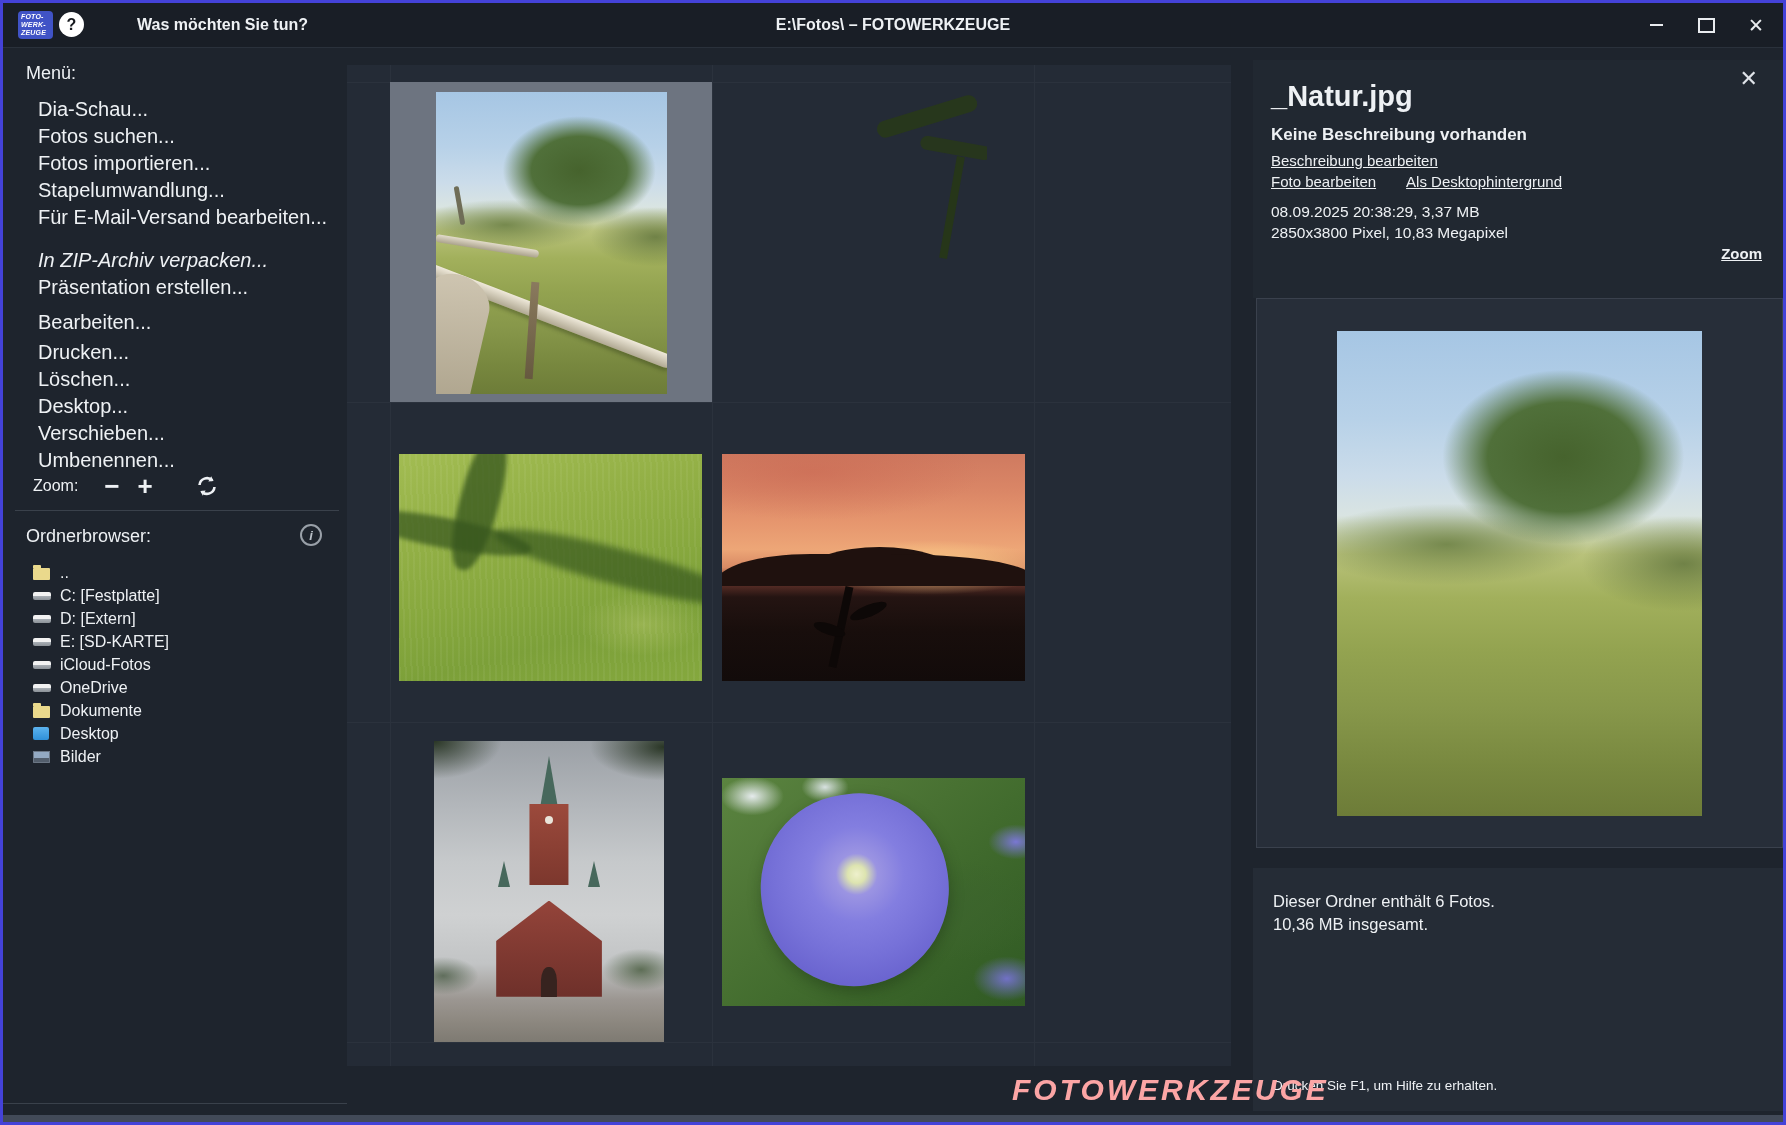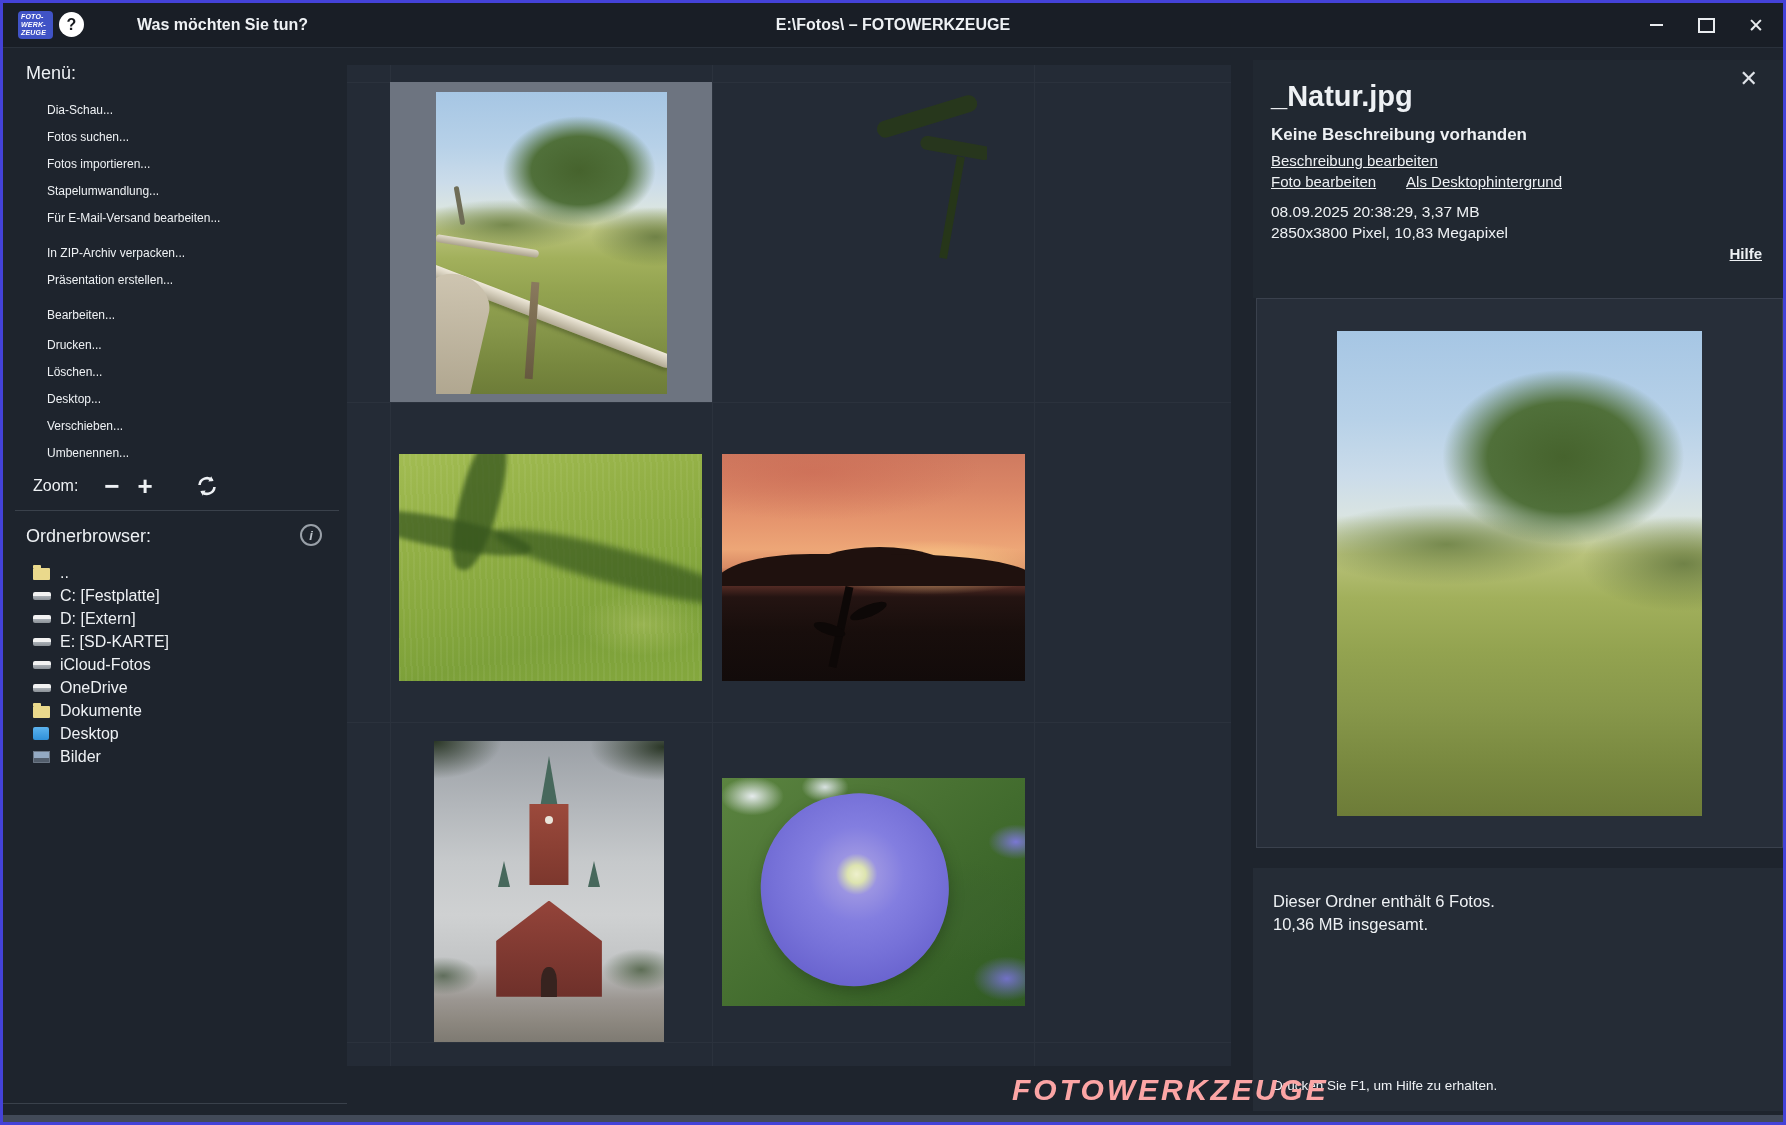--- a/index.html
+++ b/index.html
@@ -22,22 +22,22 @@
     justify-content:center;font-size:16px;font-weight:bold;pointer-events:none;}
   .tb-controls{position:absolute;right:14px;top:0;height:44px;display:flex;align-items:center;gap:24px;}
   .ctl{width:26px;height:26px;display:flex;align-items:center;justify-content:center;cursor:pointer;}
   .ctl-min i{display:block;width:13px;height:0;border-bottom:2px solid #e9ecef;}
   .ctl-max i{display:block;width:13px;height:11px;border:2px solid #e9ecef;}
   .ctl-close{font-size:19px;color:#e9ecef;font-weight:normal;}
   
   .sidebar{position:absolute;left:0;top:45px;width:344px;bottom:0;}
   .menu-header{position:absolute;left:23px;top:15px;font-size:18px;}
   .menu-list{position:absolute;left:0;right:6px;top:48px;}
-  .menu-item{height:27px;display:flex;align-items:center;padding-left:44px;font-size:12px;cursor:pointer;}
-  .gap4{margin-top:8px;} .gap3{margin-top:3px;} .gap8{margin-top:8px;}
+  .menu-item{height:27px;display:flex;align-items:center;padding-left:35px;font-size:20px;cursor:pointer;}
+  .gap4{margin-top:16px;font-style:italic;} .gap3{margin-top:3px;} .gap8{margin-top:8px;}
   .zoom-row{position:absolute;left:30px;top:423px;height:30px;display:flex;align-items:center;font-size:16px;}
   .zoom-btn{font-size:26px;font-weight:bold;line-height:20px;cursor:pointer;color:#eef1f4;}
   .zoom-minus{margin-left:26px;} .zoom-plus{margin-left:18px;}
   .sync-btn{margin-left:42px;cursor:pointer;display:flex;align-items:center;}
   .sidebar-divider{position:absolute;left:12px;right:8px;top:462px;border-top:1px solid #3a414b;}
   .folders-header{position:absolute;left:23px;top:478px;font-size:18px;}
   .info-btn{position:absolute;left:297px;top:476px;width:22px;height:22px;border-radius:50%;
     border:2px solid #99a0a8;color:#b9c0c8;display:flex;align-items:center;justify-content:center;
     font-size:13px;font-weight:bold;font-style:italic;cursor:pointer;box-sizing:border-box;}
   .folder-list{position:absolute;left:30px;top:513px;right:6px;}
@@ -345,21 +345,21 @@
     <div class="d-nodesc">Keine Beschreibung vorhanden</div>
     <div class="d-editdesc">Beschreibung bearbeiten</div>
     <div class="d-linkrow">
       <span>Foto bearbeiten</span>
       <span>Als Desktophintergrund</span>
     </div>
     <div class="d-meta">
       <div>08.09.2025 20:38:29, 3,37 MB</div>
       <div>2850x3800 Pixel, 10,83 Megapixel</div>
     </div>
-    <div class="d-mehr">Hilfe</div>
+    <div class="d-mehr">Zoom</div>
   </div>
 
   <div class="preview-section">
     <div class="preview-photo ph-fence">
       <i class="el-deadtree"></i><i class="el-rail2"></i><i class="el-rail"></i><i class="el-post"></i><i class="el-path"></i>
     </div>
   </div>
 
   <div class="summary-section">
     <div class="sum-text">

